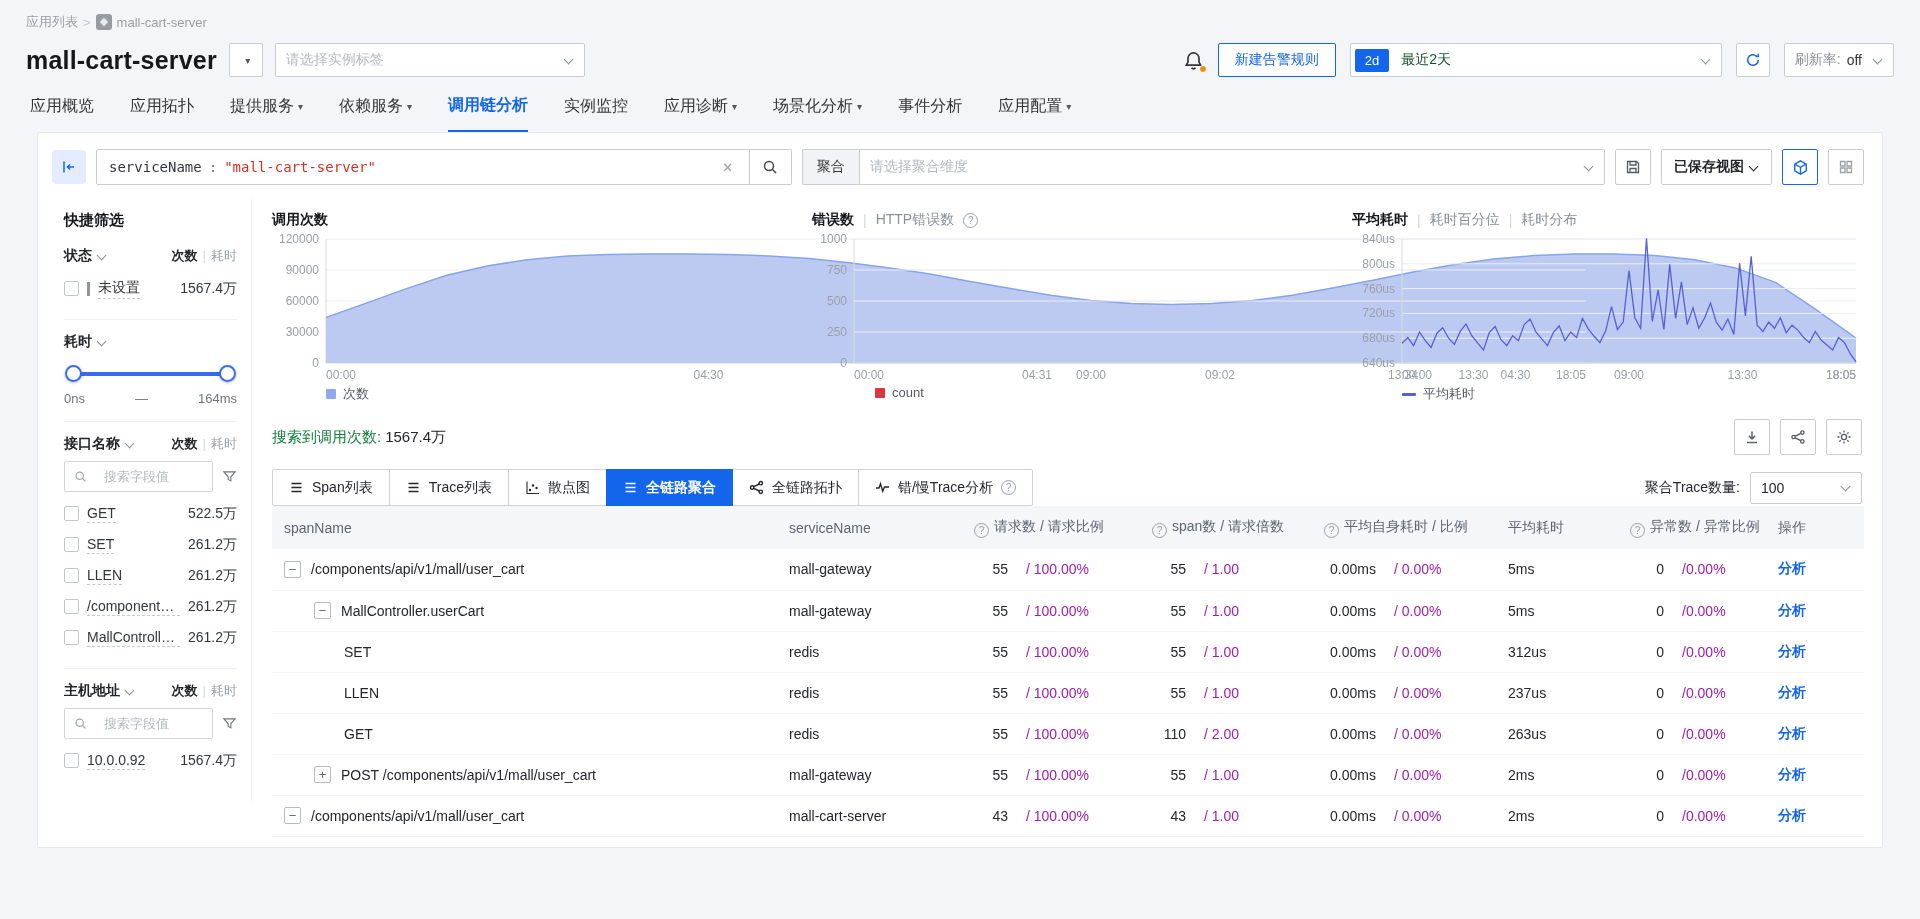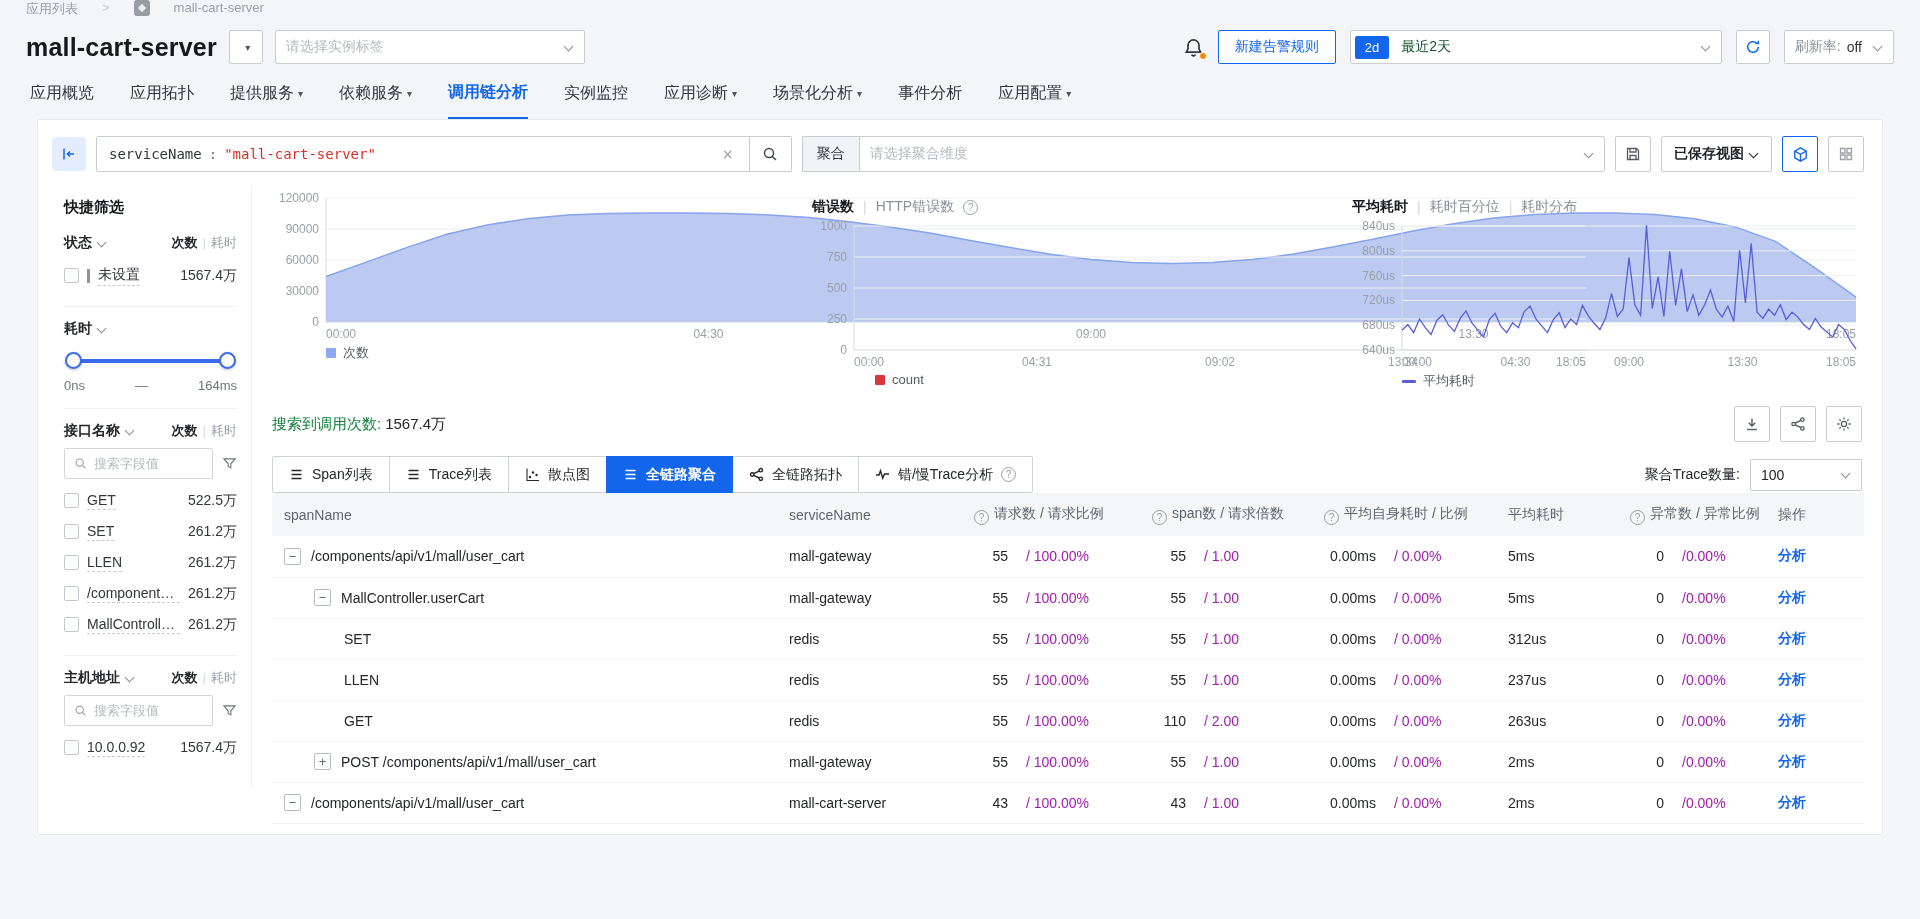--- a/index.html
+++ b/index.html
@@ -3,21 +3,21 @@
 <meta charset="utf-8">
 <style>
 *{box-sizing:border-box;margin:0;padding:0}
 html,body{width:1920px;height:919px;overflow:hidden}
 body{background:#f4f5f8;font-family:"Liberation Sans","DejaVu Sans",sans-serif;color:#333;font-size:14px}
 svg{display:block}
 .chev{display:inline-block;width:7px;height:7px;border-right:1.5px solid #8a8f99;border-bottom:1.5px solid #8a8f99;transform:rotate(45deg);margin:0 2px 2px 6px;flex:none}
 .tri{font-size:10px;color:#555;margin-left:4px}
 .qicon{display:inline-flex;width:15px;height:15px;border:1px solid #9aa0a8;border-radius:50%;color:#9aa0a8;font-size:10px;align-items:center;justify-content:center;flex:none}
 
-.topbar{display:flex;gap:24px;padding:0 0 0 26px;font-size:13px;color:#9b9ea6}
+.topbar{display:flex;align-items:center;gap:5px;padding:13px 0 0 26px;font-size:13px;color:#9b9ea6}
 .bsep{color:#c4c7cc}
 .app-ico{width:16px;height:16px;border-radius:3px;background:#969ca4;display:inline-flex;align-items:center;justify-content:center}
 .app-ico::after{content:"";width:6px;height:6px;background:#e8eaee;transform:rotate(45deg)}
 
 .title-row{display:flex;align-items:center;padding:12px 26px 0 26px;gap:12px}
 .page-title{font-size:25px;font-weight:bold;color:#16181c;letter-spacing:.2px}
 .sq-btn{width:34px;height:34px;border:1px solid #c9ccd2;border-radius:2px;background:#fff;display:flex;align-items:center;justify-content:center;cursor:pointer}
 .select{display:flex;align-items:center;border:1px solid #c9ccd2;border-radius:2px;background:#fff;height:34px;padding:0 10px;cursor:pointer}
 .select .ph{color:#b5b9c0;flex:1;white-space:nowrap;overflow:hidden}
 .select.inst{width:310px}
@@ -62,21 +62,21 @@
 .fsec-title{font-size:14px;font-weight:bold;color:#24262b;display:flex;align-items:center;cursor:pointer}
 .fcols{margin-left:auto;font-size:13px;color:#9aa0a8}
 .fcols b{color:#24262b;font-weight:bold}
 .fcols i{font-style:normal;color:#d5d8dd;margin:0 5px}
 .fitem{display:flex;align-items:center;gap:8px;height:31px;font-size:14px;cursor:pointer}
 .cb{width:15px;height:15px;border:1px solid #c3c7cd;border-radius:2px;background:#fff;flex:none}
 .sbar{width:3px;height:14px;background:#8f949c;flex:none}
 .flabel{color:#33363c;border-bottom:1px dashed #c6c9cf;white-space:nowrap;overflow:hidden;text-overflow:ellipsis;padding-bottom:1px}
 .fval{margin-left:auto;color:#33363c;flex:none}
 .fsearch{display:flex;align-items:center;gap:9px;margin:6px 0 6px}
-.fsearch-box{flex:1;display:flex;align-items:center;gap:7px;height:31px;border:1px solid #d2d5da;border-radius:2px;padding:8px 9px;color:#b5b9c0;font-size:13px;cursor:text;min-width:0}
+.fsearch-box{flex:1;display:flex;align-items:center;gap:17px;height:31px;border:1px solid #d2d5da;border-radius:2px;padding:8px 9px;color:#b5b9c0;font-size:13px;cursor:text;min-width:0}
 .fsearch-box span{white-space:nowrap;overflow:hidden}
 .funnel{color:#70757d;cursor:pointer;flex:none}
 .slider{position:relative;height:18px;margin:14px 4px 4px}
 .strack{position:absolute;left:0;right:0;top:7px;height:4px;border-radius:2px;background:#3b6cf0}
 .shandle{position:absolute;top:0;width:17px;height:17px;border-radius:50%;background:#fff;border:2px solid #3b6cf0;box-shadow:0 1px 3px rgba(0,0,0,.25);cursor:pointer}
 .shandle.l{left:-3px}.shandle.r{right:-3px}
 .slabels{display:flex;justify-content:space-between;color:#70757d;font-size:13px;margin-top:8px}
 
 .content{flex:1;min-width:0;padding:4px 20px 0 20px}
 .charts{display:flex;gap:30px}
@@ -359,20 +359,23 @@
               <span class="flabel">10.0.0.92</span>
               <span class="fval">1567.4万</span>
             </div>
           </div>
         </div>
     </aside>
 
     <section class="content">
       <div class="charts">
           <div class="chart">
+            <div class="chart-title">
+              <span class="tpart main">调用次数</span>
+            </div>
             <div class="chart-plot">
               <svg width="1590" height="152">
                 <line x1="54" y1="132" x2="1584" y2="132" stroke="#d9dbdf"></line>
                 <text x="47" y="136" text-anchor="end" font-size="12" fill="#9aa0a8">0</text>
                 <line x1="54" y1="101" x2="1584" y2="101" stroke="#eceef1"></line>
                 <text x="47" y="105" text-anchor="end" font-size="12" fill="#9aa0a8">30000</text>
                 <line x1="54" y1="70" x2="1584" y2="70" stroke="#eceef1"></line>
                 <text x="47" y="74" text-anchor="end" font-size="12" fill="#9aa0a8">60000</text>
                 <line x1="54" y1="39" x2="1584" y2="39" stroke="#eceef1"></line>
                 <text x="47" y="43" text-anchor="end" font-size="12" fill="#9aa0a8">90000</text>

